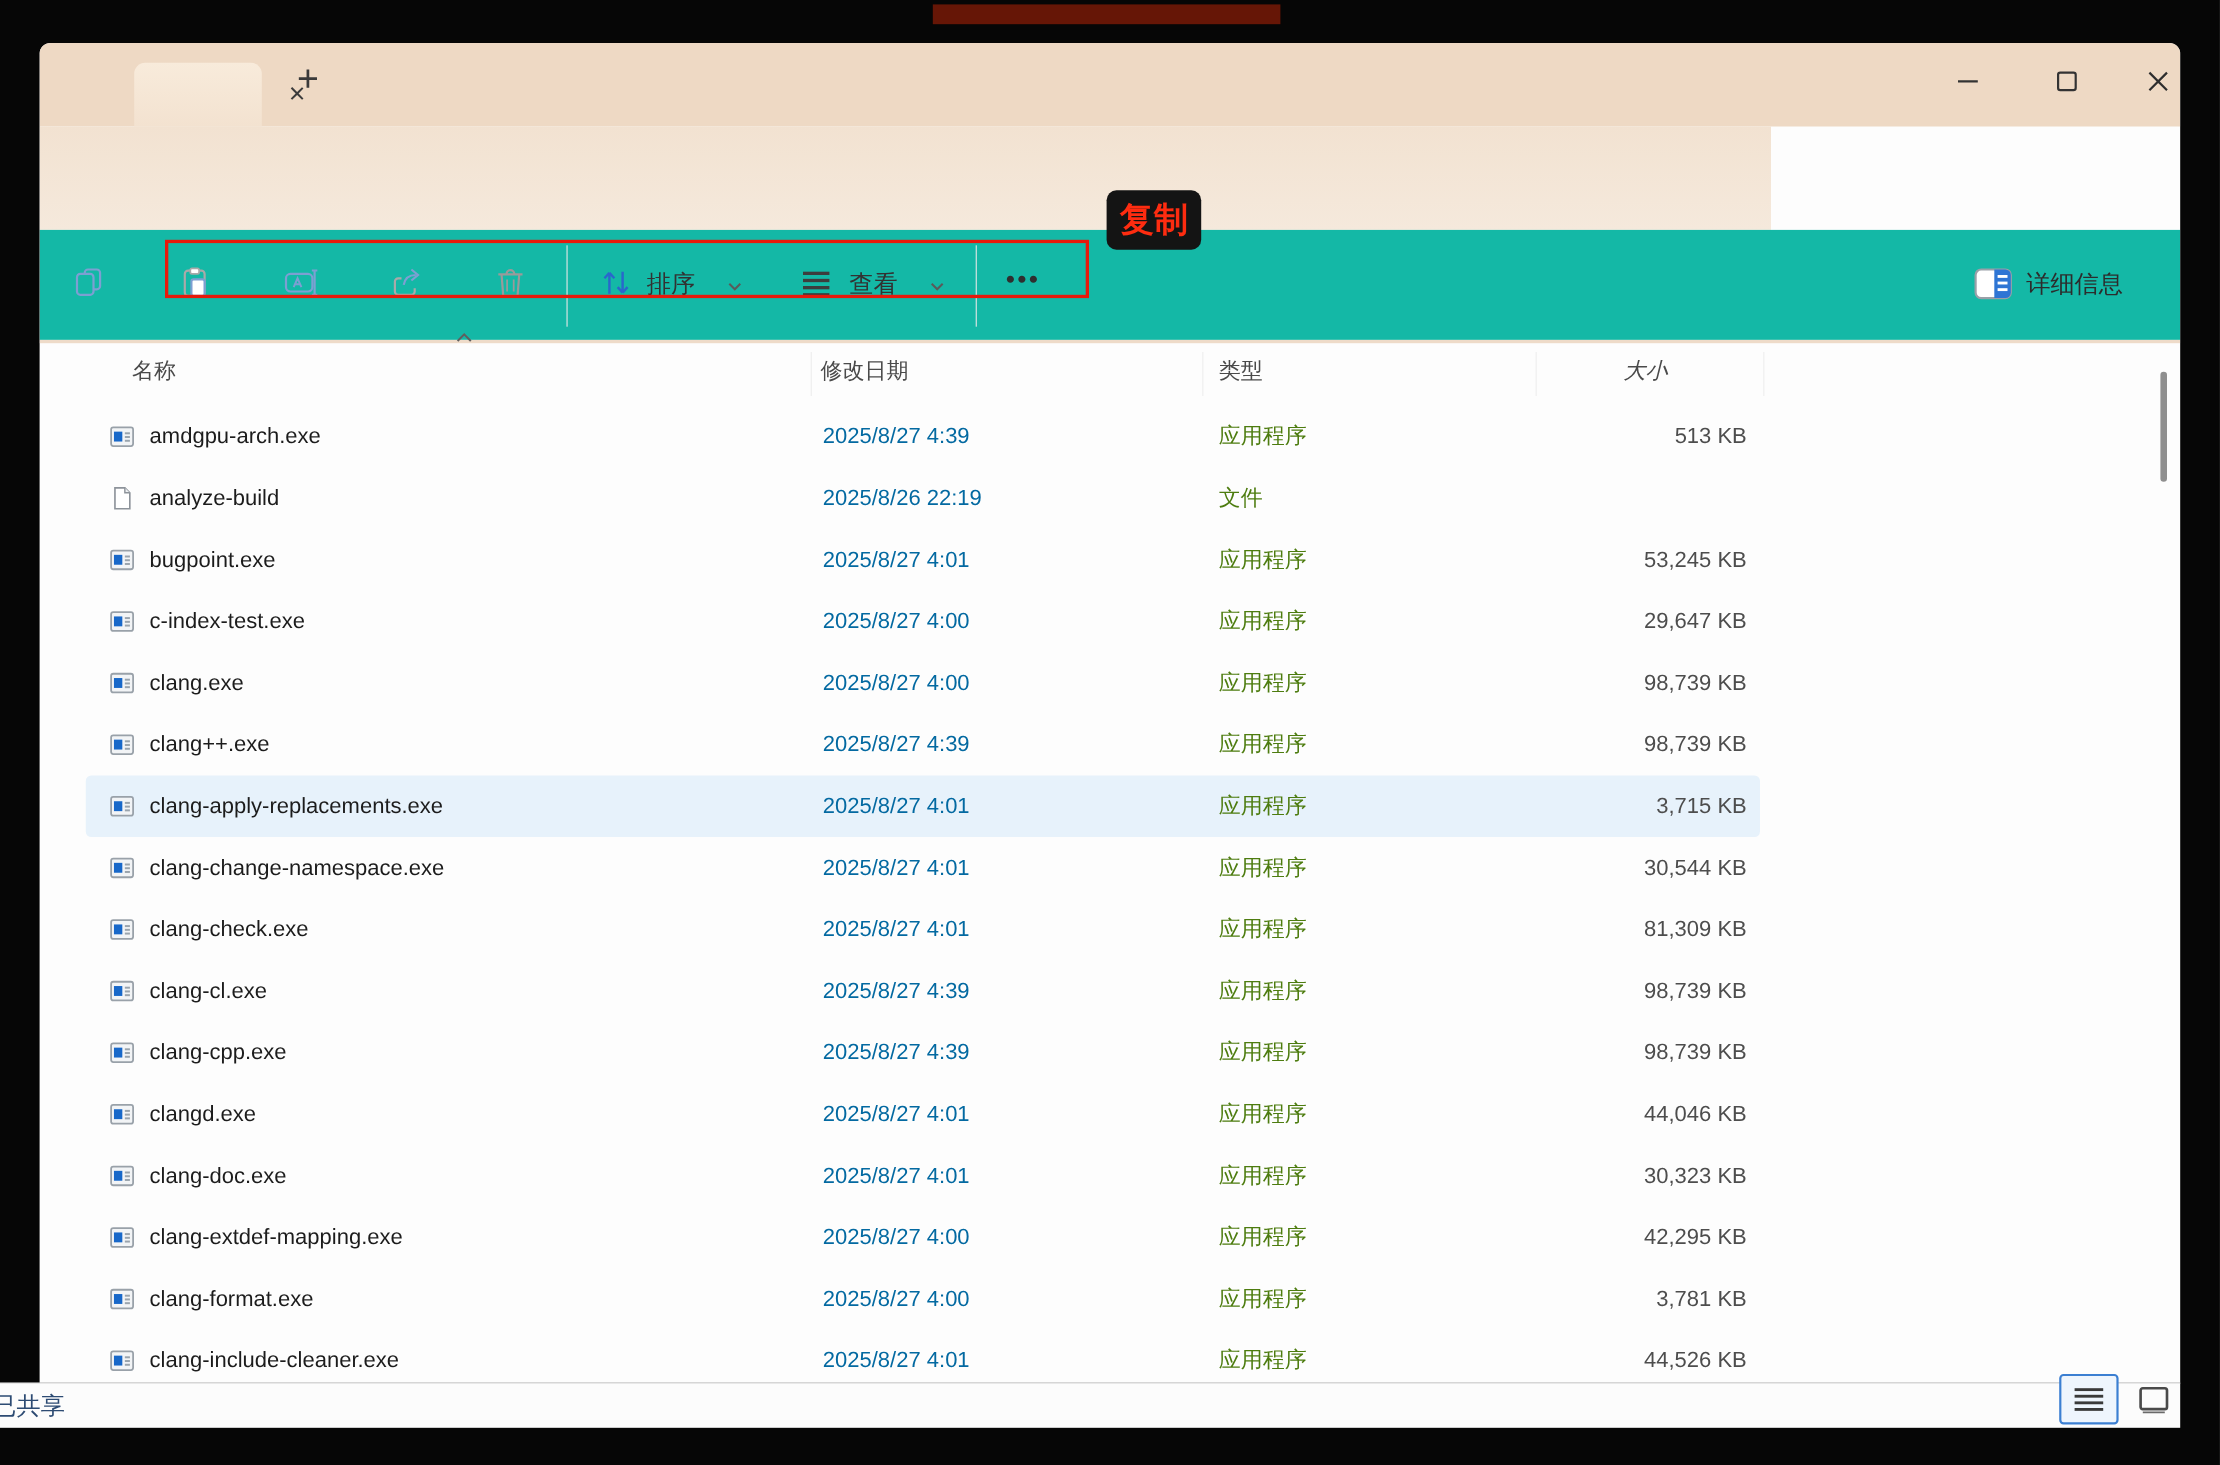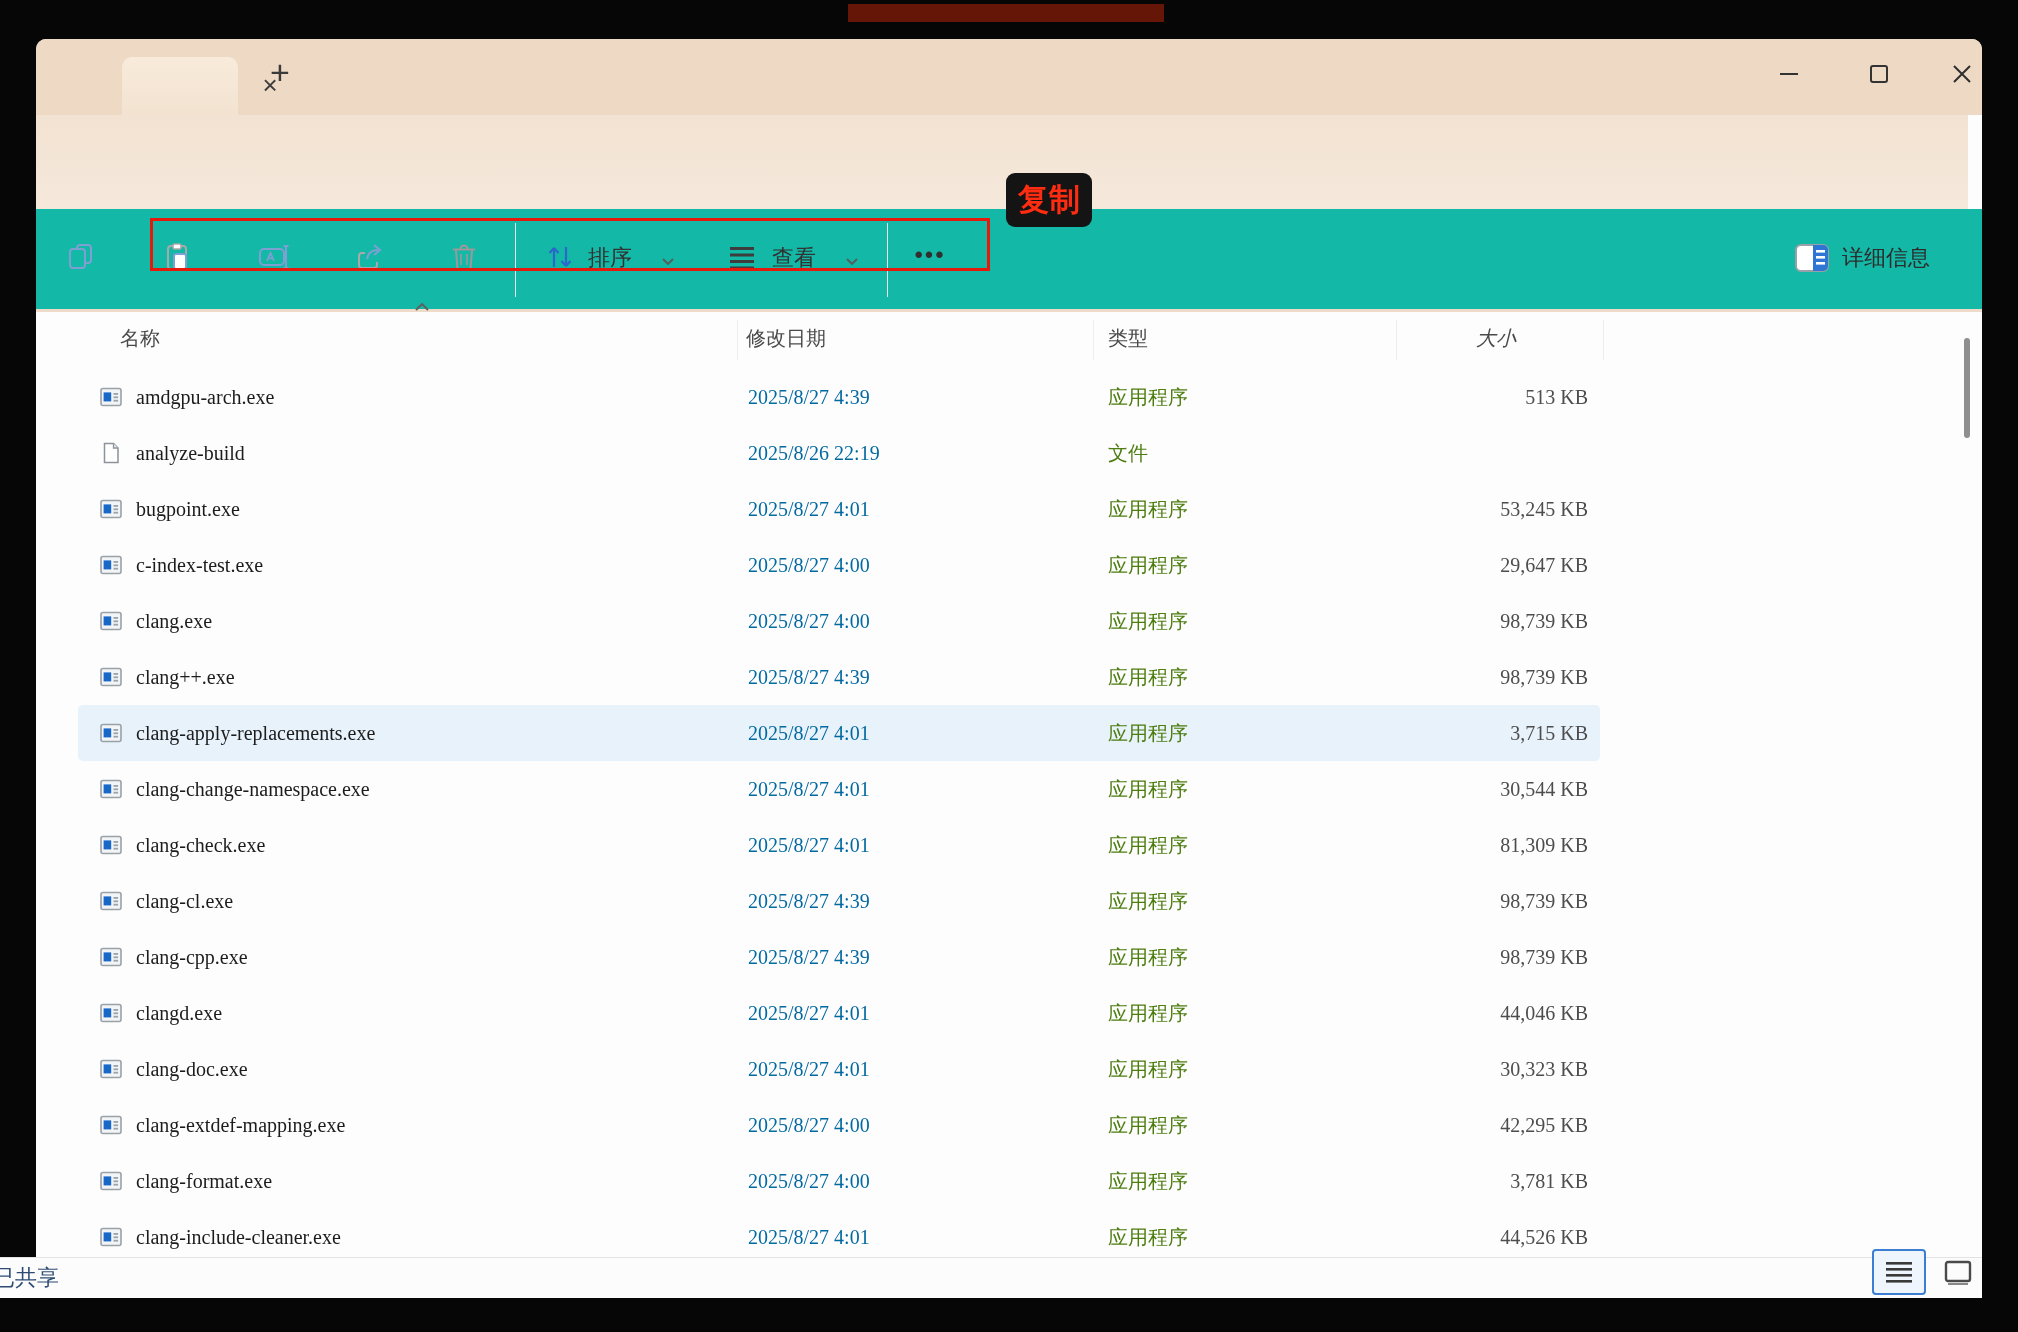--- a/index.html
+++ b/index.html
@@ -19,21 +19,21 @@
          background:linear-gradient(180deg,#f8ebdb,#f3e2d0); border-radius:10px 10px 0 0; }
   .tab-close { position:absolute; left:128px; top:0; width:40px; height:58px; text-align:center;
                line-height:56px; font-size:26px; color:#3c3c3c; }
   #new-tab { position:absolute; left:228px; top:0; width:32px; height:76px; text-align:center;
              line-height:66px; font-size:34px; font-weight:300; color:#3a3a3a; }
   #win-controls { position:absolute; right:0; top:0; height:76px; }
   .ctrl { position:absolute; top:0; width:64px; height:70px; display:flex; align-items:center; justify-content:center; }
   #btn-min { right:161px; } #btn-max { right:71px; } #btn-close { right:-12px; }
 
   
-  #addr-row { position:absolute; left:0; top:76px; width:1932px; height:94px;
+  #addr-row { position:absolute; left:0; top:76px; width:1574px; height:94px;
               background:linear-gradient(180deg,#f2e2d1,#f5e9dc); }
   #refresh-btn { position:absolute; left:30px; top:113px; width:40px; height:40px; }
   #address-input { position:absolute; left:112px; top:98px; width:1280px; height:60px; background:#fff;
                    border-radius:7px; box-shadow:0 1px 3px rgba(90,60,30,.25); }
   #addr-underline { position:absolute; left:112px; top:156px; width:1280px; height:4px;
                     background:#1a5dbe; border-radius:0 0 4px 4px; }
   #addr-selection { position:absolute; left:10px; top:8px; height:44px; width:822px; background:#0c63d4;
                     color:#fff; font-size:24px; letter-spacing:.3px; line-height:44px;
                     white-space:pre; overflow:hidden; padding-left:4px; }
   #addr-redbox { position:absolute; left:114px; top:103px; width:840px; height:53px;
@@ -61,21 +61,21 @@
 
   
   #head-topline { position:absolute; left:0; top:270px; width:1946px; height:3px; background:#eedbc9; }
   #col-head { position:absolute; left:0; top:277px; width:1946px; height:46px; }
   .colh { position:absolute; top:0; line-height:44px; font-size:20px; color:#4a4a4a; }
   #colh-name { left:84px; } #colh-date { left:710px; } #colh-type { left:1072px; } #colh-size { left:1440px;font-style:italic; }
   .col-sep { position:absolute; top:4px; width:1px; height:40px; background:#ededed; }
   #sort-caret { position:absolute; left:376px; top:-16px; }
 
   
-  #filelist { position:absolute; left:0; top:330px; width:1946px; height:888px; overflow:hidden;font-family:Liberation Serif, serif; }
+  #filelist { position:absolute; left:0; top:330px; width:1946px; height:888px; overflow:hidden; }
   .row { position:relative; width:1522px; height:56px; margin-left:42px; border-radius:5px; }
   .row.selected { background:#e7f2fb; }
   .ficon { position:absolute; left:22px; top:17px; width:22px; height:22px; }
   .fname { position:absolute; left:58px; top:0; line-height:56px; font-size:20px; color:#1c1c1c; white-space:nowrap; }
   .fdate { position:absolute; left:670px; top:0; line-height:56px; font-size:20px; color:#0369a1; }
   .ftype { position:absolute; left:1030px; top:0; line-height:56px; font-size:20px; color:#4d7c0f; }
   .fsize { position:absolute; right:12px; width:300px; top:0; line-height:56px; font-size:20px;
            color:#4d4d4d; text-align:right; }
   #scroll-thumb { position:absolute; left:1928px; top:299px; width:6px; height:100px; background:#8f8f8f; border-radius:3px; }
 

